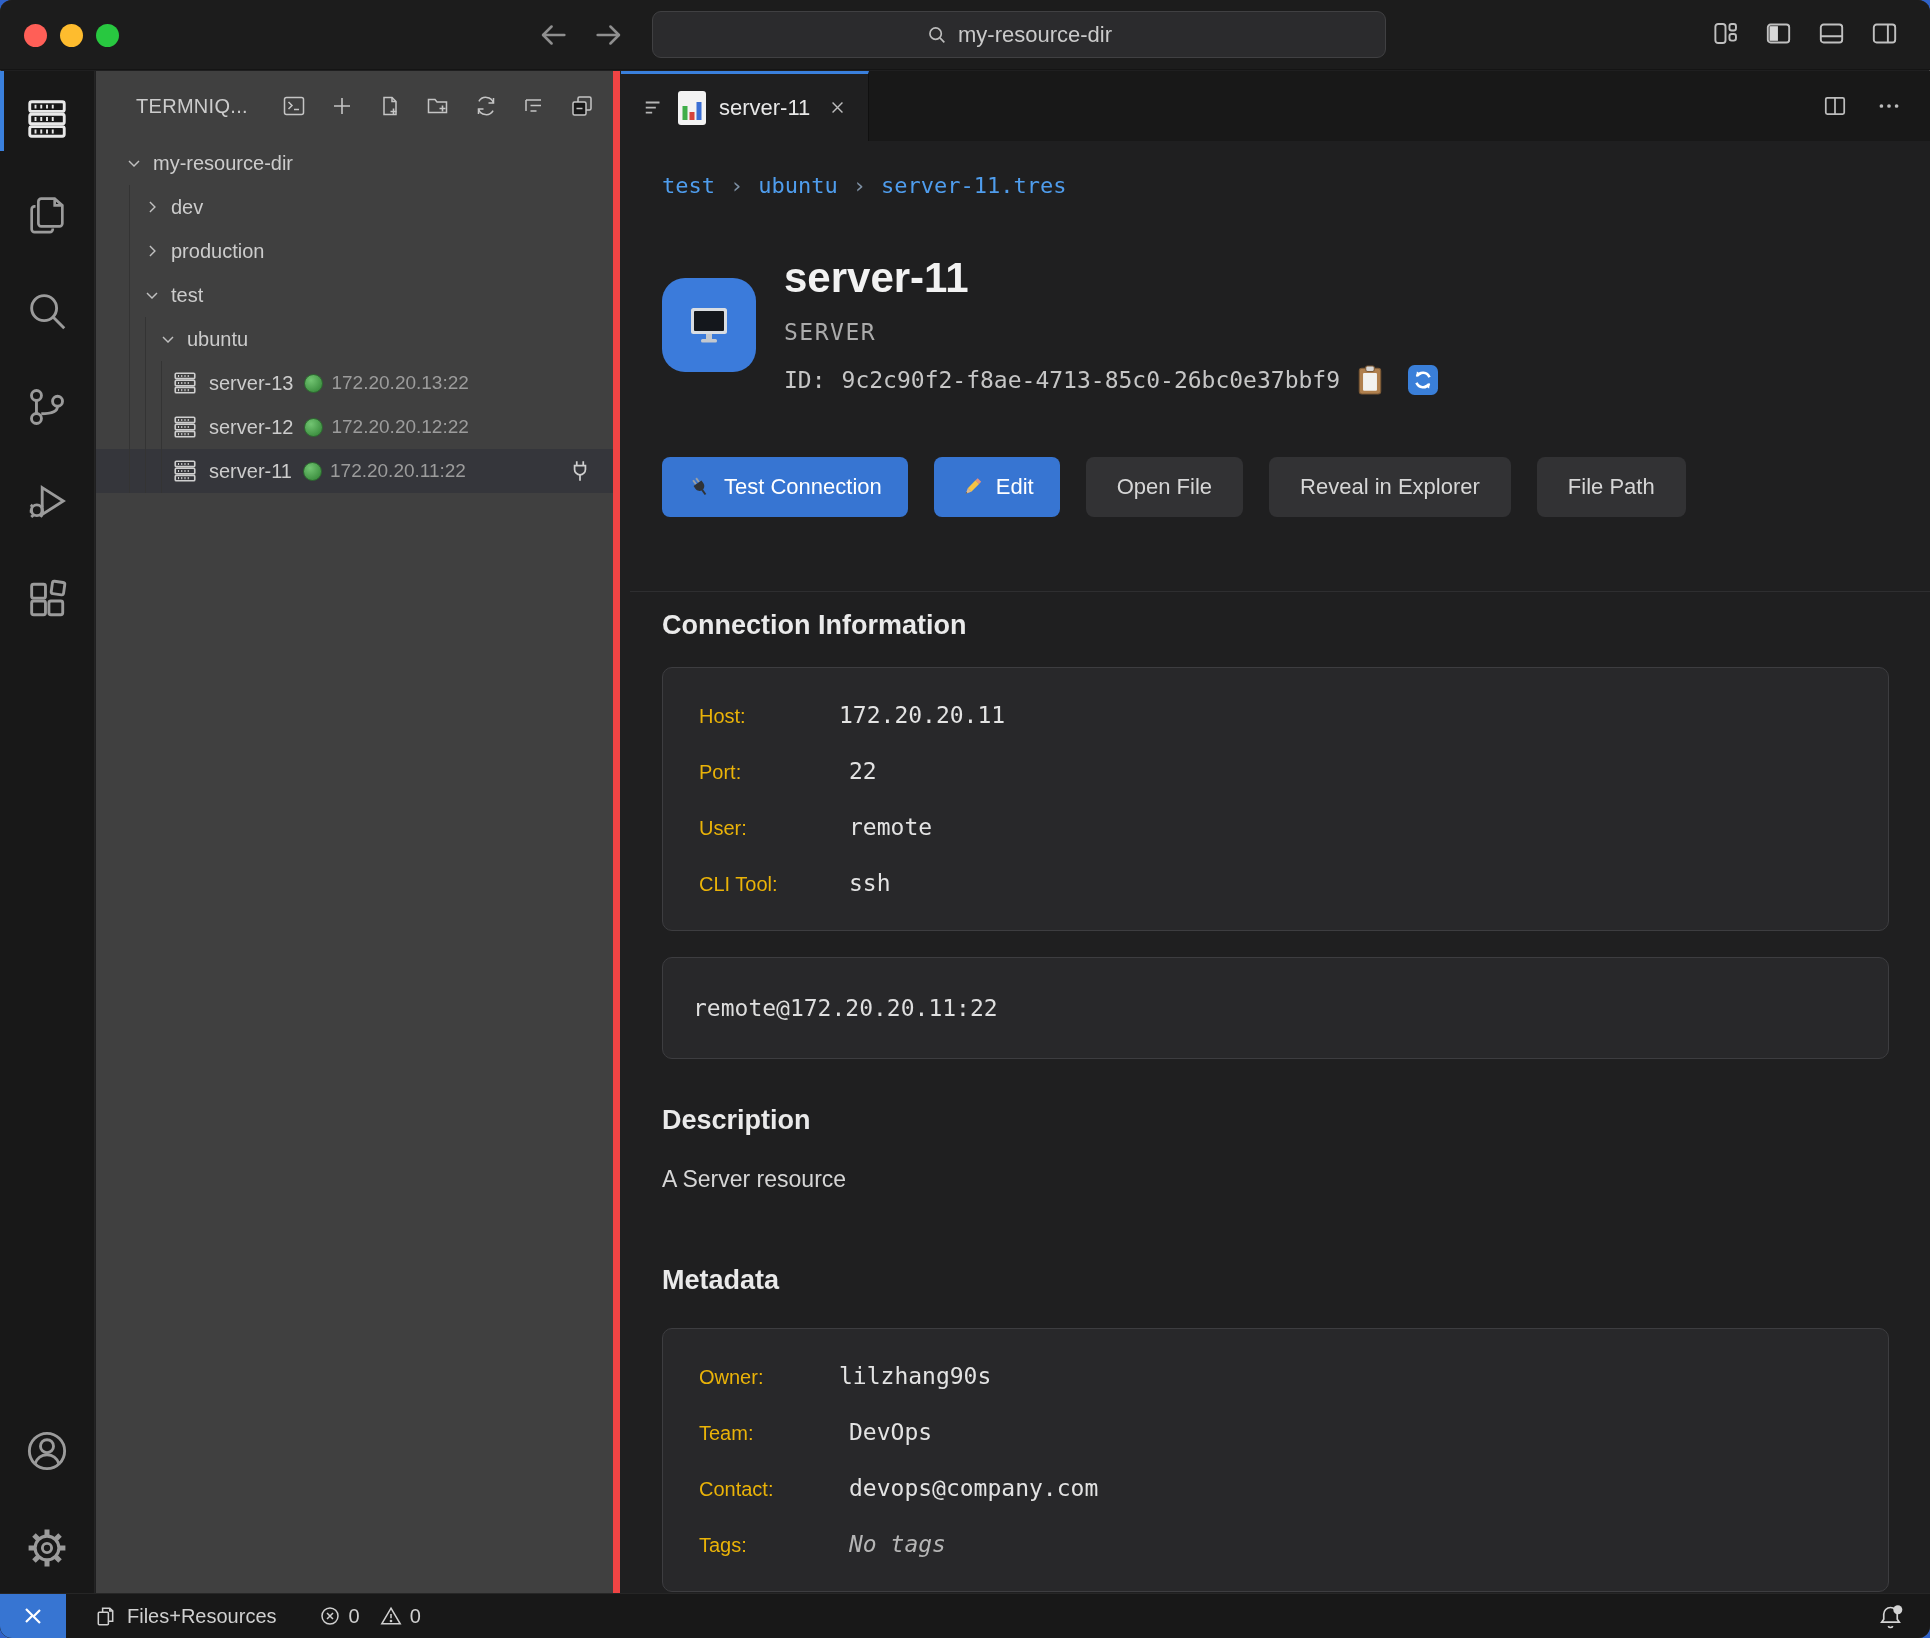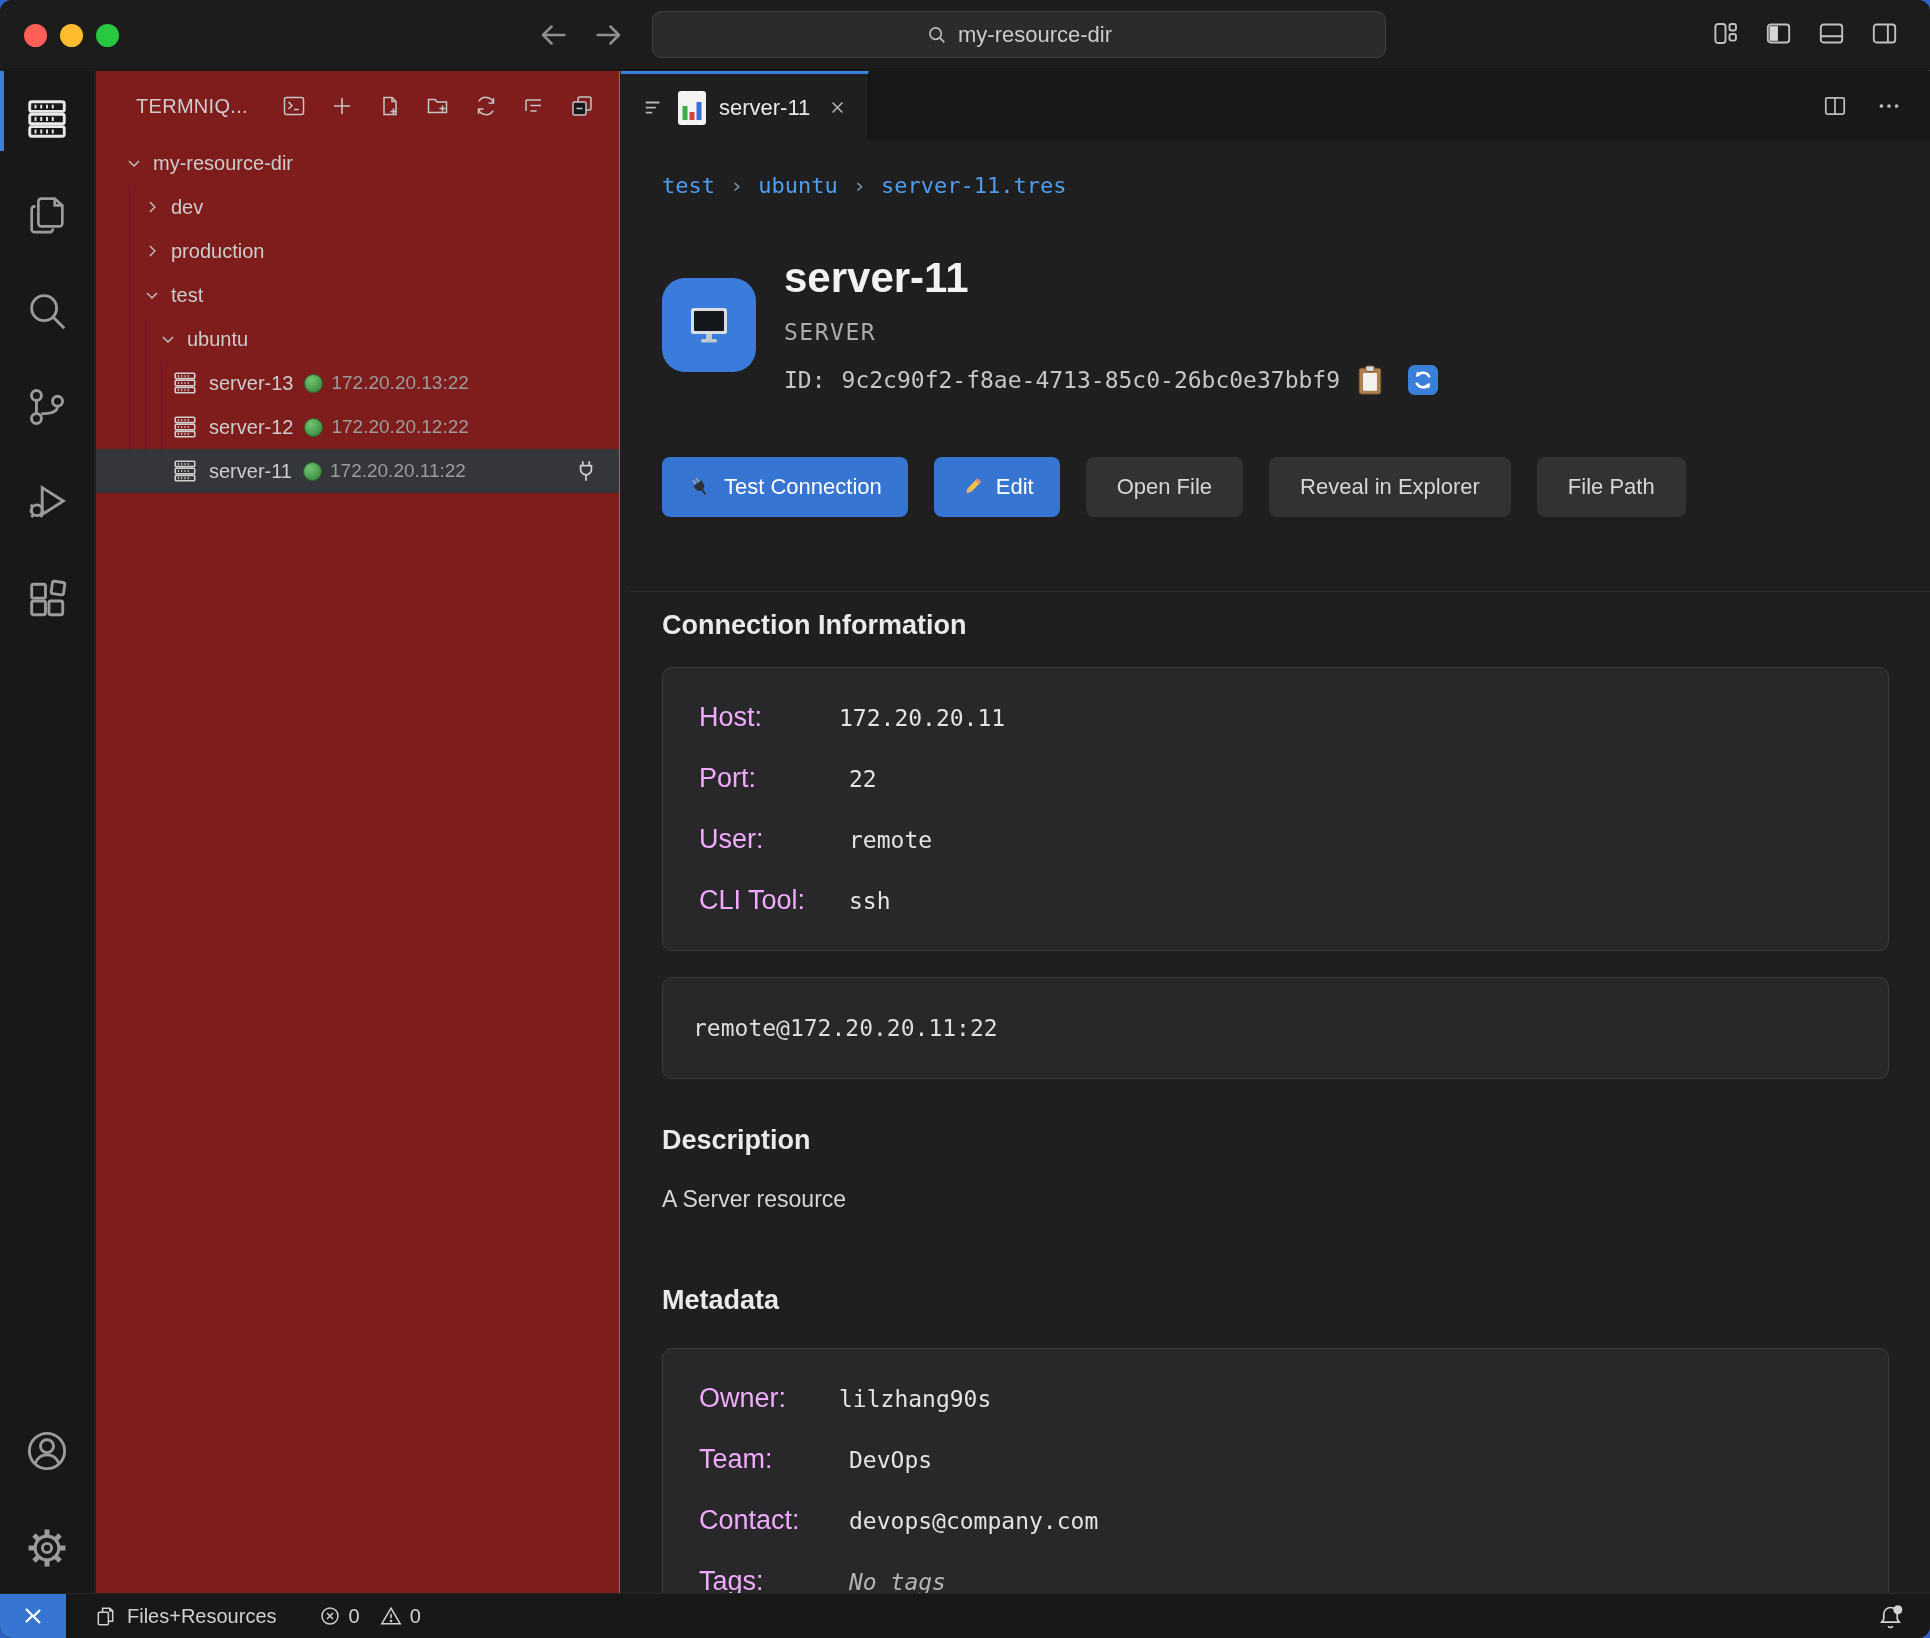--- a/index.html
+++ b/index.html
@@ -21,21 +21,21 @@
   
   .main{position:absolute;top:71px;left:0;right:0;bottom:45px;}
 
   
   .activitybar{position:absolute;top:0;left:0;width:95px;height:100%;background:#181818;border-right:1px solid #242424;}
   .ab-icon{position:absolute;left:24px;width:46px;height:46px;color:#9b9b9b;}
   .ab-icon.active{color:#e8e8e8;}
   .ab-indicator{position:absolute;left:0;top:0;width:4px;height:80px;background:#3a80dd;}
 
   
-  .sidebar{position:absolute;top:0;left:96px;width:524px;height:100%;background:#7f1d1d;border-right:1px solid #ef4444;}
+  .sidebar{position:absolute;top:0;left:96px;width:524px;height:100%;background:#404040;border-right:7px solid #ef4444;}
   .sb-header{height:70px;display:flex;align-items:center;padding-left:40px;}
   .sb-title{font-size:20px;color:#cccccc;letter-spacing:.3px;white-space:nowrap;}
   .sb-actions{display:flex;gap:24px;margin-left:34px;color:#c5c5c5;}
   .tree{position:relative;}
   .guide{position:absolute;width:1px;background:#343434;}
   .trow{height:44px;display:flex;align-items:center;font-size:20px;color:#cccccc;white-space:nowrap;}
   .trow .chev{margin-right:9px;color:#c0c0c0;flex:none;}
   .lvl0{padding-left:28px;}
   .lvl1{padding-left:46px;}
   .lvl2{padding-left:62px;}
@@ -77,21 +77,21 @@
   .section-h{font-size:27px;font-weight:bold;color:#eaeaea;}
   .h-conn{margin-top:18px;}
   .h-desc{margin-top:46px;}
   .h-meta{margin-top:72px;}
 
   .card{background:#28282a;border:1px solid #3d3d40;border-radius:10px;}
   .card-kv{margin-top:26px;padding:34px 36px;}
   .card-meta{margin-top:32px;padding:34px 36px;}
   .crow{display:flex;align-items:baseline;}
   .crow + .crow{margin-top:30px;gap:10px;}
-  .crow .k{width:140px;flex:none;font-size:27px;color:#f0abfc;}
+  .crow .k{width:140px;flex:none;font-size:20px;color:#eab308;}
   .crow .v{font-family:var(--mono);font-size:23px;color:#e3e3e3;}
   .crow .v.italic{font-style:italic;color:#b5b5b5;}
   .card-ssh{margin-top:26px;padding:37px 30px;font-family:var(--mono);font-size:23px;color:#dedede;}
   .desc-text{margin-top:30px;font-size:23px;color:#d6d6d6;}
 
   
   .statusbar{position:absolute;left:0;right:0;bottom:0;height:45px;background:#181818;border-top:1px solid #262626;display:flex;align-items:center;color:#d0d0d0;font-size:20px;}
   .sb-remote{width:66px;height:100%;background:#3775d2;display:flex;align-items:center;justify-content:center;color:#fff;flex:none;}
   .sb-files{display:flex;align-items:center;gap:10px;margin-left:28px;}
   .sb-problems{display:flex;align-items:center;gap:8px;margin-left:42px;}

